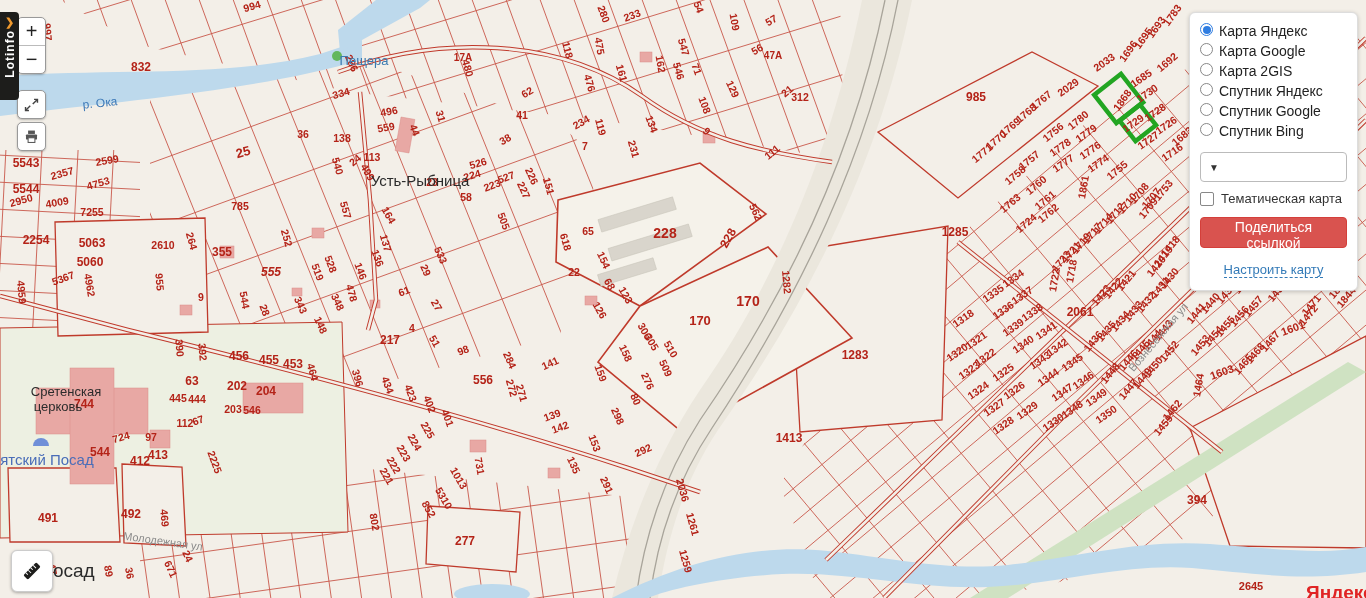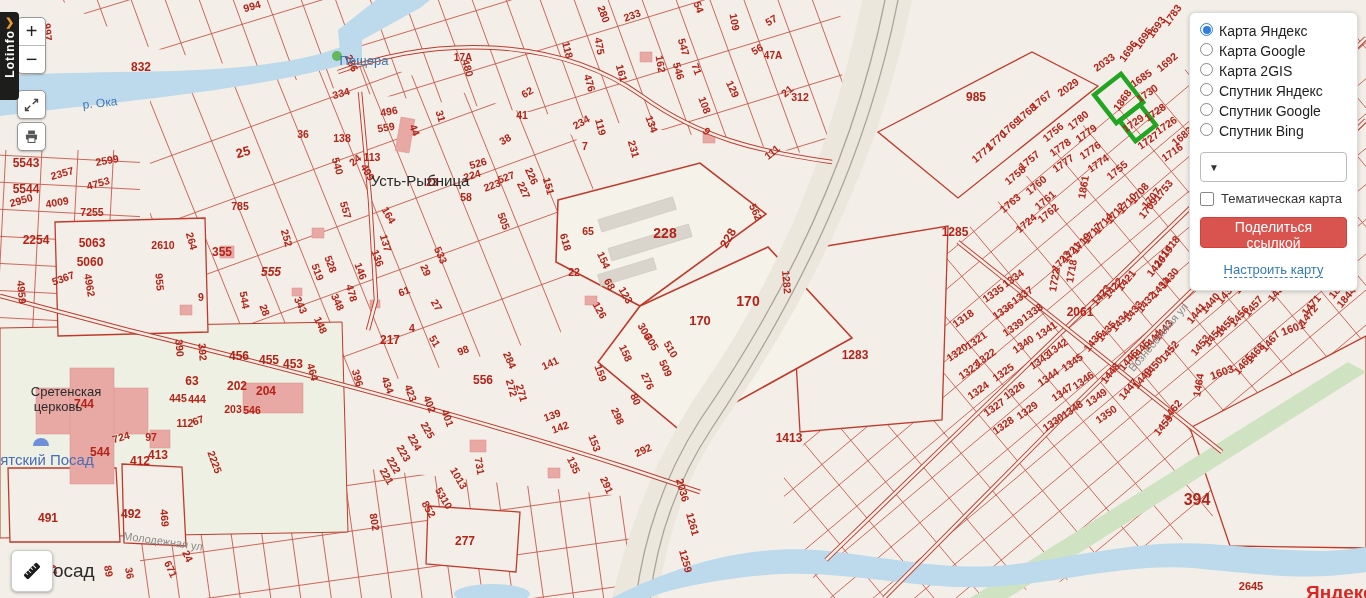--- a/index.html
+++ b/index.html
@@ -363,21 +363,21 @@
       <span class="map-num" style="left: 465px; top: 541px; font-size: 12px; transform: translate(-50%, -50%) rotate(0deg);">277</span>
       <span class="map-num" style="left: 375px; top: 522px; transform: translate(-50%, -50%) rotate(80deg);">802</span>
       <span class="map-num" style="left: 683px; top: 490px; transform: translate(-50%, -50%) rotate(75deg);">2036</span>
       <span class="map-num" style="left: 693px; top: 524px; transform: translate(-50%, -50%) rotate(75deg);">1261</span>
       <span class="map-num" style="left: 686px; top: 561px; transform: translate(-50%, -50%) rotate(75deg);">1259</span>
       <span class="map-num" style="left: 787px; top: 282px; transform: translate(-50%, -50%) rotate(85deg);">1282</span>
       <span class="map-num" style="left: 955px; top: 232px; font-size: 12px; transform: translate(-50%, -50%) rotate(0deg);">1285</span>
       <span class="map-num" style="left: 855px; top: 355px; font-size: 12px; transform: translate(-50%, -50%) rotate(0deg);">1283</span>
       <span class="map-num" style="left: 789px; top: 438px; font-size: 12px; transform: translate(-50%, -50%) rotate(0deg);">1413</span>
       <span class="map-num" style="left: 976px; top: 97px; font-size: 12px; transform: translate(-50%, -50%) rotate(0deg);">985</span>
-      <span class="map-num" style="left: 1197px; top: 500px; font-size: 16px; transform: translate(-50%, -50%) rotate(0deg);">394</span>
+      <span class="map-num" style="left: 1197px; top: 500px; font-size: 12px; transform: translate(-50%, -50%) rotate(0deg);">394</span>
       <span class="map-num" style="left: 1251px; top: 586px; font-size: 11px; transform: translate(-50%, -50%) rotate(0deg);">2645</span>
       <span class="map-num" style="left: 1068px; top: 87px; transform: translate(-50%, -50%) rotate(-35deg);">2029</span>
       <span class="map-num" style="left: 1104px; top: 62px; transform: translate(-50%, -50%) rotate(-35deg);">2033</span>
       <span class="map-num" style="left: 1128px; top: 51px; transform: translate(-50%, -50%) rotate(-55deg);">1696</span>
       <span class="map-num" style="left: 1143px; top: 38px; transform: translate(-50%, -50%) rotate(-55deg);">1695</span>
       <span class="map-num" style="left: 1156px; top: 27px; transform: translate(-50%, -50%) rotate(-55deg);">1693</span>
       <span class="map-num" style="left: 1172px; top: 15px; transform: translate(-50%, -50%) rotate(-55deg);">1783</span>
       <span class="map-num" style="left: 1167px; top: 62px; transform: translate(-50%, -50%) rotate(-40deg);">1692</span>
       <span class="map-num" style="left: 1141px; top: 78px; transform: translate(-50%, -50%) rotate(-35deg);">1685</span>
       <span class="map-num" style="left: 1147px; top: 93px; transform: translate(-50%, -50%) rotate(-35deg);">1730</span>

